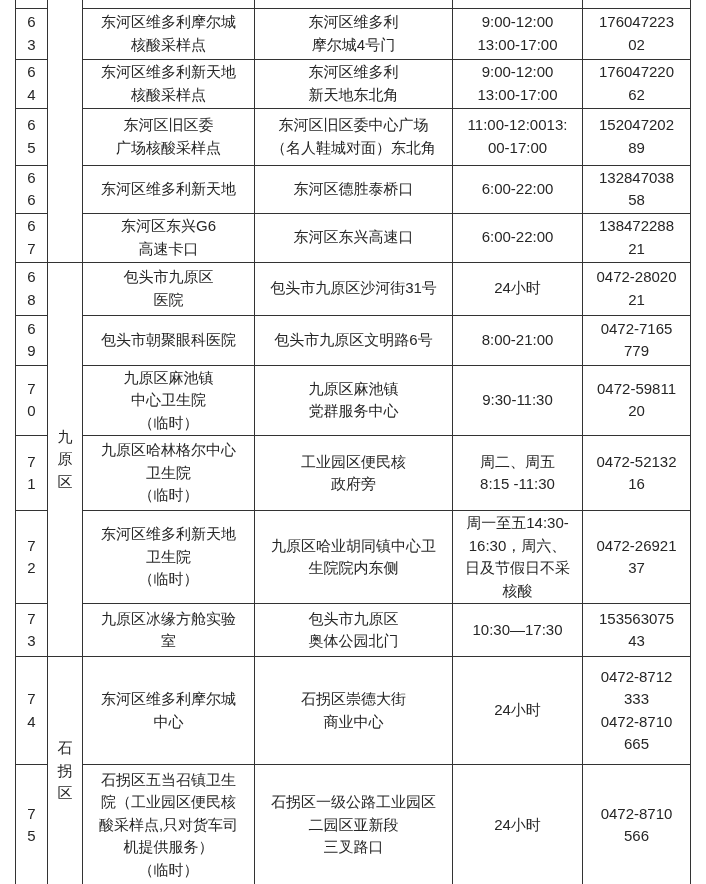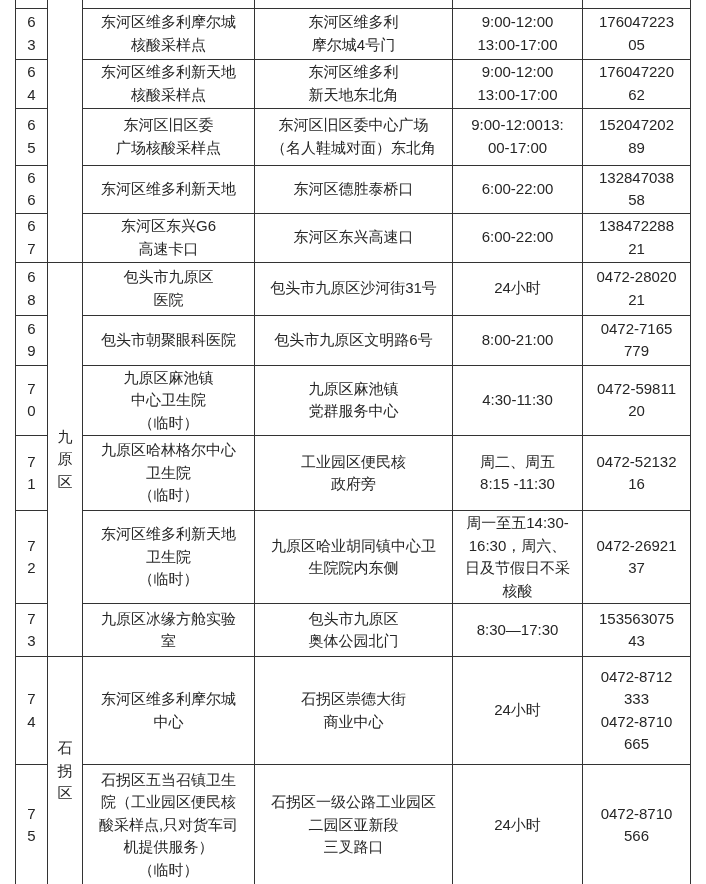--- a/index.html
+++ b/index.html
@@ -68,21 +68,21 @@
     <tr style="height:51px">
       <td>6
 3</td>
       <td>东河区维多利摩尔城
 核酸采样点</td>
       <td>东河区维多利
 摩尔城4号门</td>
       <td>9:00-12:00
 13:00-17:00</td>
       <td>176047223
-05</td>
+02</td>
     </tr>
 
     <tr style="height:49px">
       <td>6
 4</td>
       <td>东河区维多利新天地
 核酸采样点</td>
       <td>东河区维多利
 新天地东北角</td>
       <td>9:00-12:00
@@ -91,21 +91,21 @@
 62</td>
     </tr>
 
     <tr style="height:57px">
       <td>6
 5</td>
       <td>东河区旧区委
 广场核酸采样点</td>
       <td>东河区旧区委中心广场
 （名人鞋城对面）东北角</td>
-      <td>9:00-12:0013:
+      <td>11:00-12:0013:
 00-17:00</td>
       <td>152047202
 89</td>
     </tr>
 
     <tr style="height:48px">
       <td>6
 6</td>
       <td>东河区维多利新天地</td>
       <td>东河区德胜泰桥口</td>
@@ -150,21 +150,21 @@
     </tr>
 
     <tr style="height:70px">
       <td>7
 0</td>
       <td>九原区麻池镇
 中心卫生院
 （临时）</td>
       <td>九原区麻池镇
 党群服务中心</td>
-      <td>4:30-11:30</td>
+      <td>9:30-11:30</td>
       <td>0472-59811
 20</td>
     </tr>
 
     <tr style="height:75px">
       <td>7
 1</td>
       <td>九原区哈林格尔中心
 卫生院
 （临时）</td>
@@ -192,21 +192,21 @@
 37</td>
     </tr>
 
     <tr style="height:53px">
       <td>7
 3</td>
       <td>九原区冰缘方舱实验
 室</td>
       <td>包头市九原区
 奥体公园北门</td>
-      <td>8:30—17:30</td>
+      <td>10:30—17:30</td>
       <td>153563075
 43</td>
     </tr>
 
     <tr style="height:108px">
       <td class="v-top">7
 4</td>
       <td class="district v-top" rowspan="2">石
 拐
 区</td>

